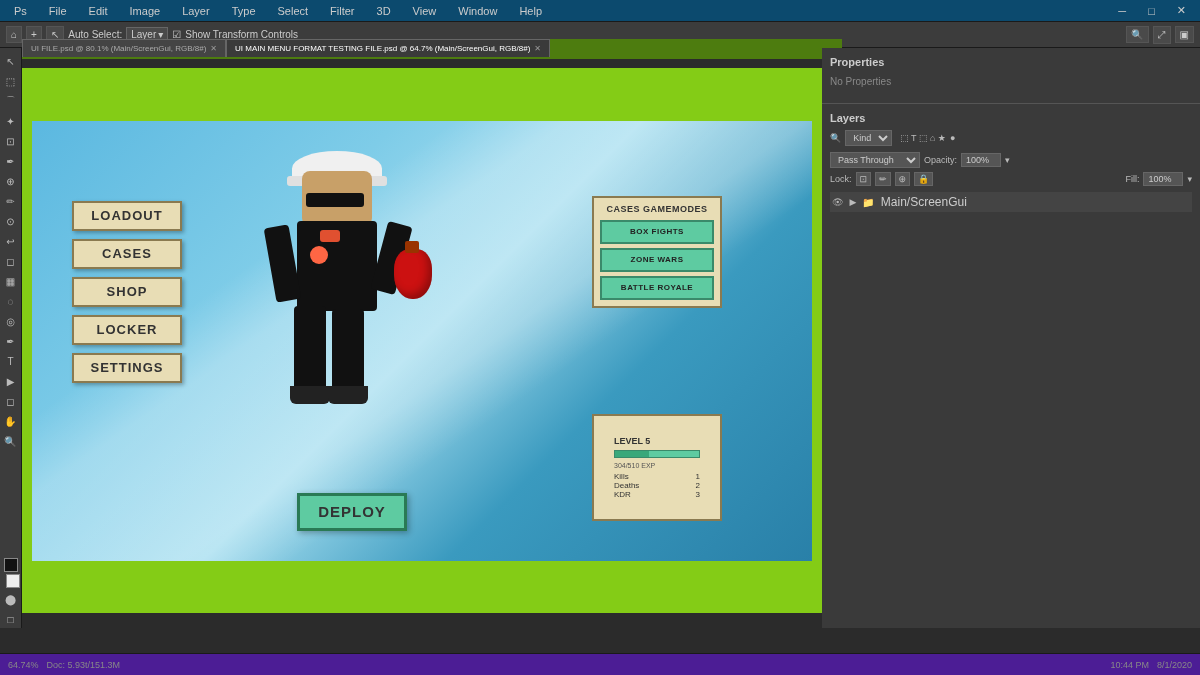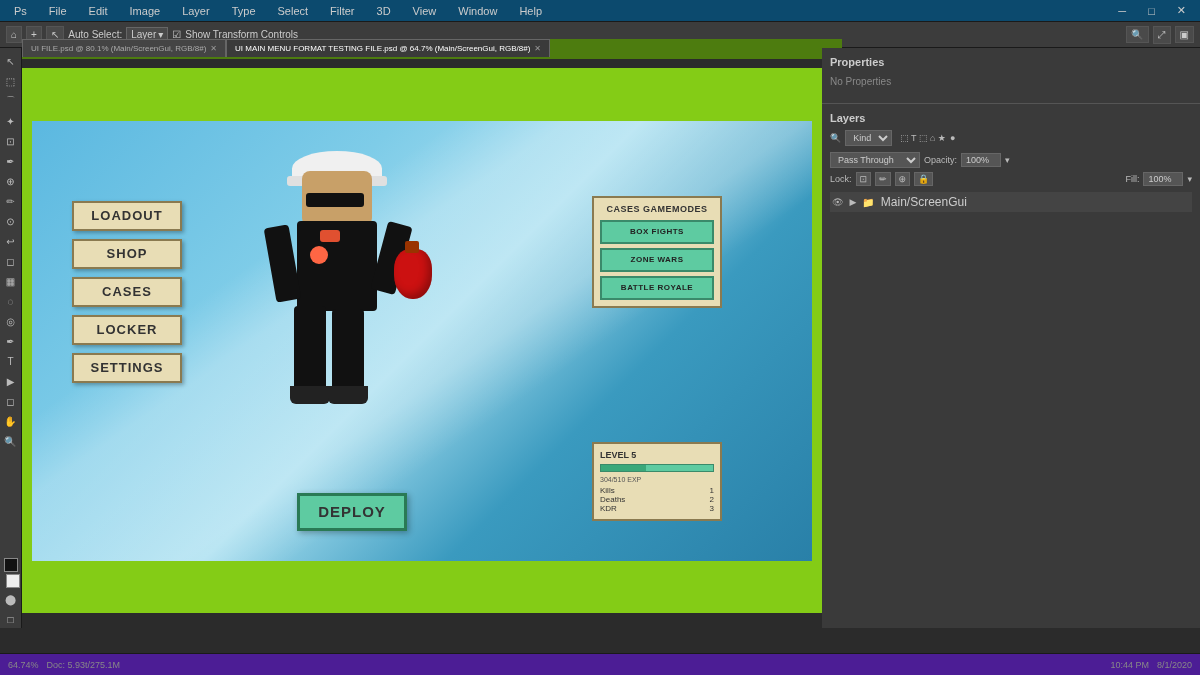--- a/index.html
+++ b/index.html
@@ -122,21 +122,21 @@
     .gamemode-btn {
       width: 100%; height: 24px; background: #5ecba1; border: 2px solid #3a8a6a;
       color: #222; font-size: 8px; font-weight: bold; display: flex; align-items: center;
       justify-content: center; cursor: pointer; margin-bottom: 4px; letter-spacing: 0.5px;
     }
     .gamemode-btn:last-child { margin-bottom: 0; }
 
     
     #stats-panel {
       position: absolute; right: 90px; bottom: 40px; width: 130px; background: #e8ddb5;
-      border: 2px solid #8a7a50; padding: 6px;
+      border: 2px solid #8a7a50; padding: 20px;
     }
     .stats-level {
       font-size: 9px; font-weight: bold; color: #333; margin-bottom: 4px;
     }
     .stats-xp-bar {
       width: 100%; height: 8px; background: #5ecba1; border: 1px solid #3a8a6a; margin-bottom: 4px;
     }
     .stats-xp-fill {
       width: 40%; height: 100%; background: #3aa87a;
     }
@@ -281,22 +281,22 @@
 </div>
 
 <div id="canvas-area">
   <div id="game-canvas">
 
     <div id="bg-gradient"></div>
     <div id="bg-stripe"></div>
 
     <div id="left-menu">
       <div class="menu-btn">LOADOUT</div>
+      <div class="menu-btn">CASES</div>
       <div class="menu-btn">SHOP</div>
-      <div class="menu-btn">CASES</div>
       <div class="menu-btn">LOCKER</div>
       <div class="menu-btn">SETTINGS</div>
     </div>
 
     <div id="character">
       <div class="char-hat"></div>
       <div class="char-hat-brim"></div>
       <div class="char-head" style="background:#c8a068;"></div>
       <div style="position:absolute;left:94px;top:52px;width:58px;height:14px;background:#111;border-radius:3px;"></div>
       <div class="char-torso"></div>
@@ -387,17 +387,17 @@
       <span class="layer-eye">👁</span>
       <span class="layer-arrow">▶</span>
       <span class="layer-folder">📁</span>
       <span class="layer-name">Main/ScreenGui</span>
     </div>
   </div>
 </div>
 
 <div id="status-bar">
   <span class="status-text">64.74%</span>
-  <span class="status-text">Doc: 5.93t/275.1M</span>
+  <span class="status-text">Doc: 5.93t/151.3M</span>
   <span style="flex:1"></span>
   <span class="status-text">10:44 PM</span>
   <span class="status-text">8/1/2020</span>
 </div>
 
 </body></html>

